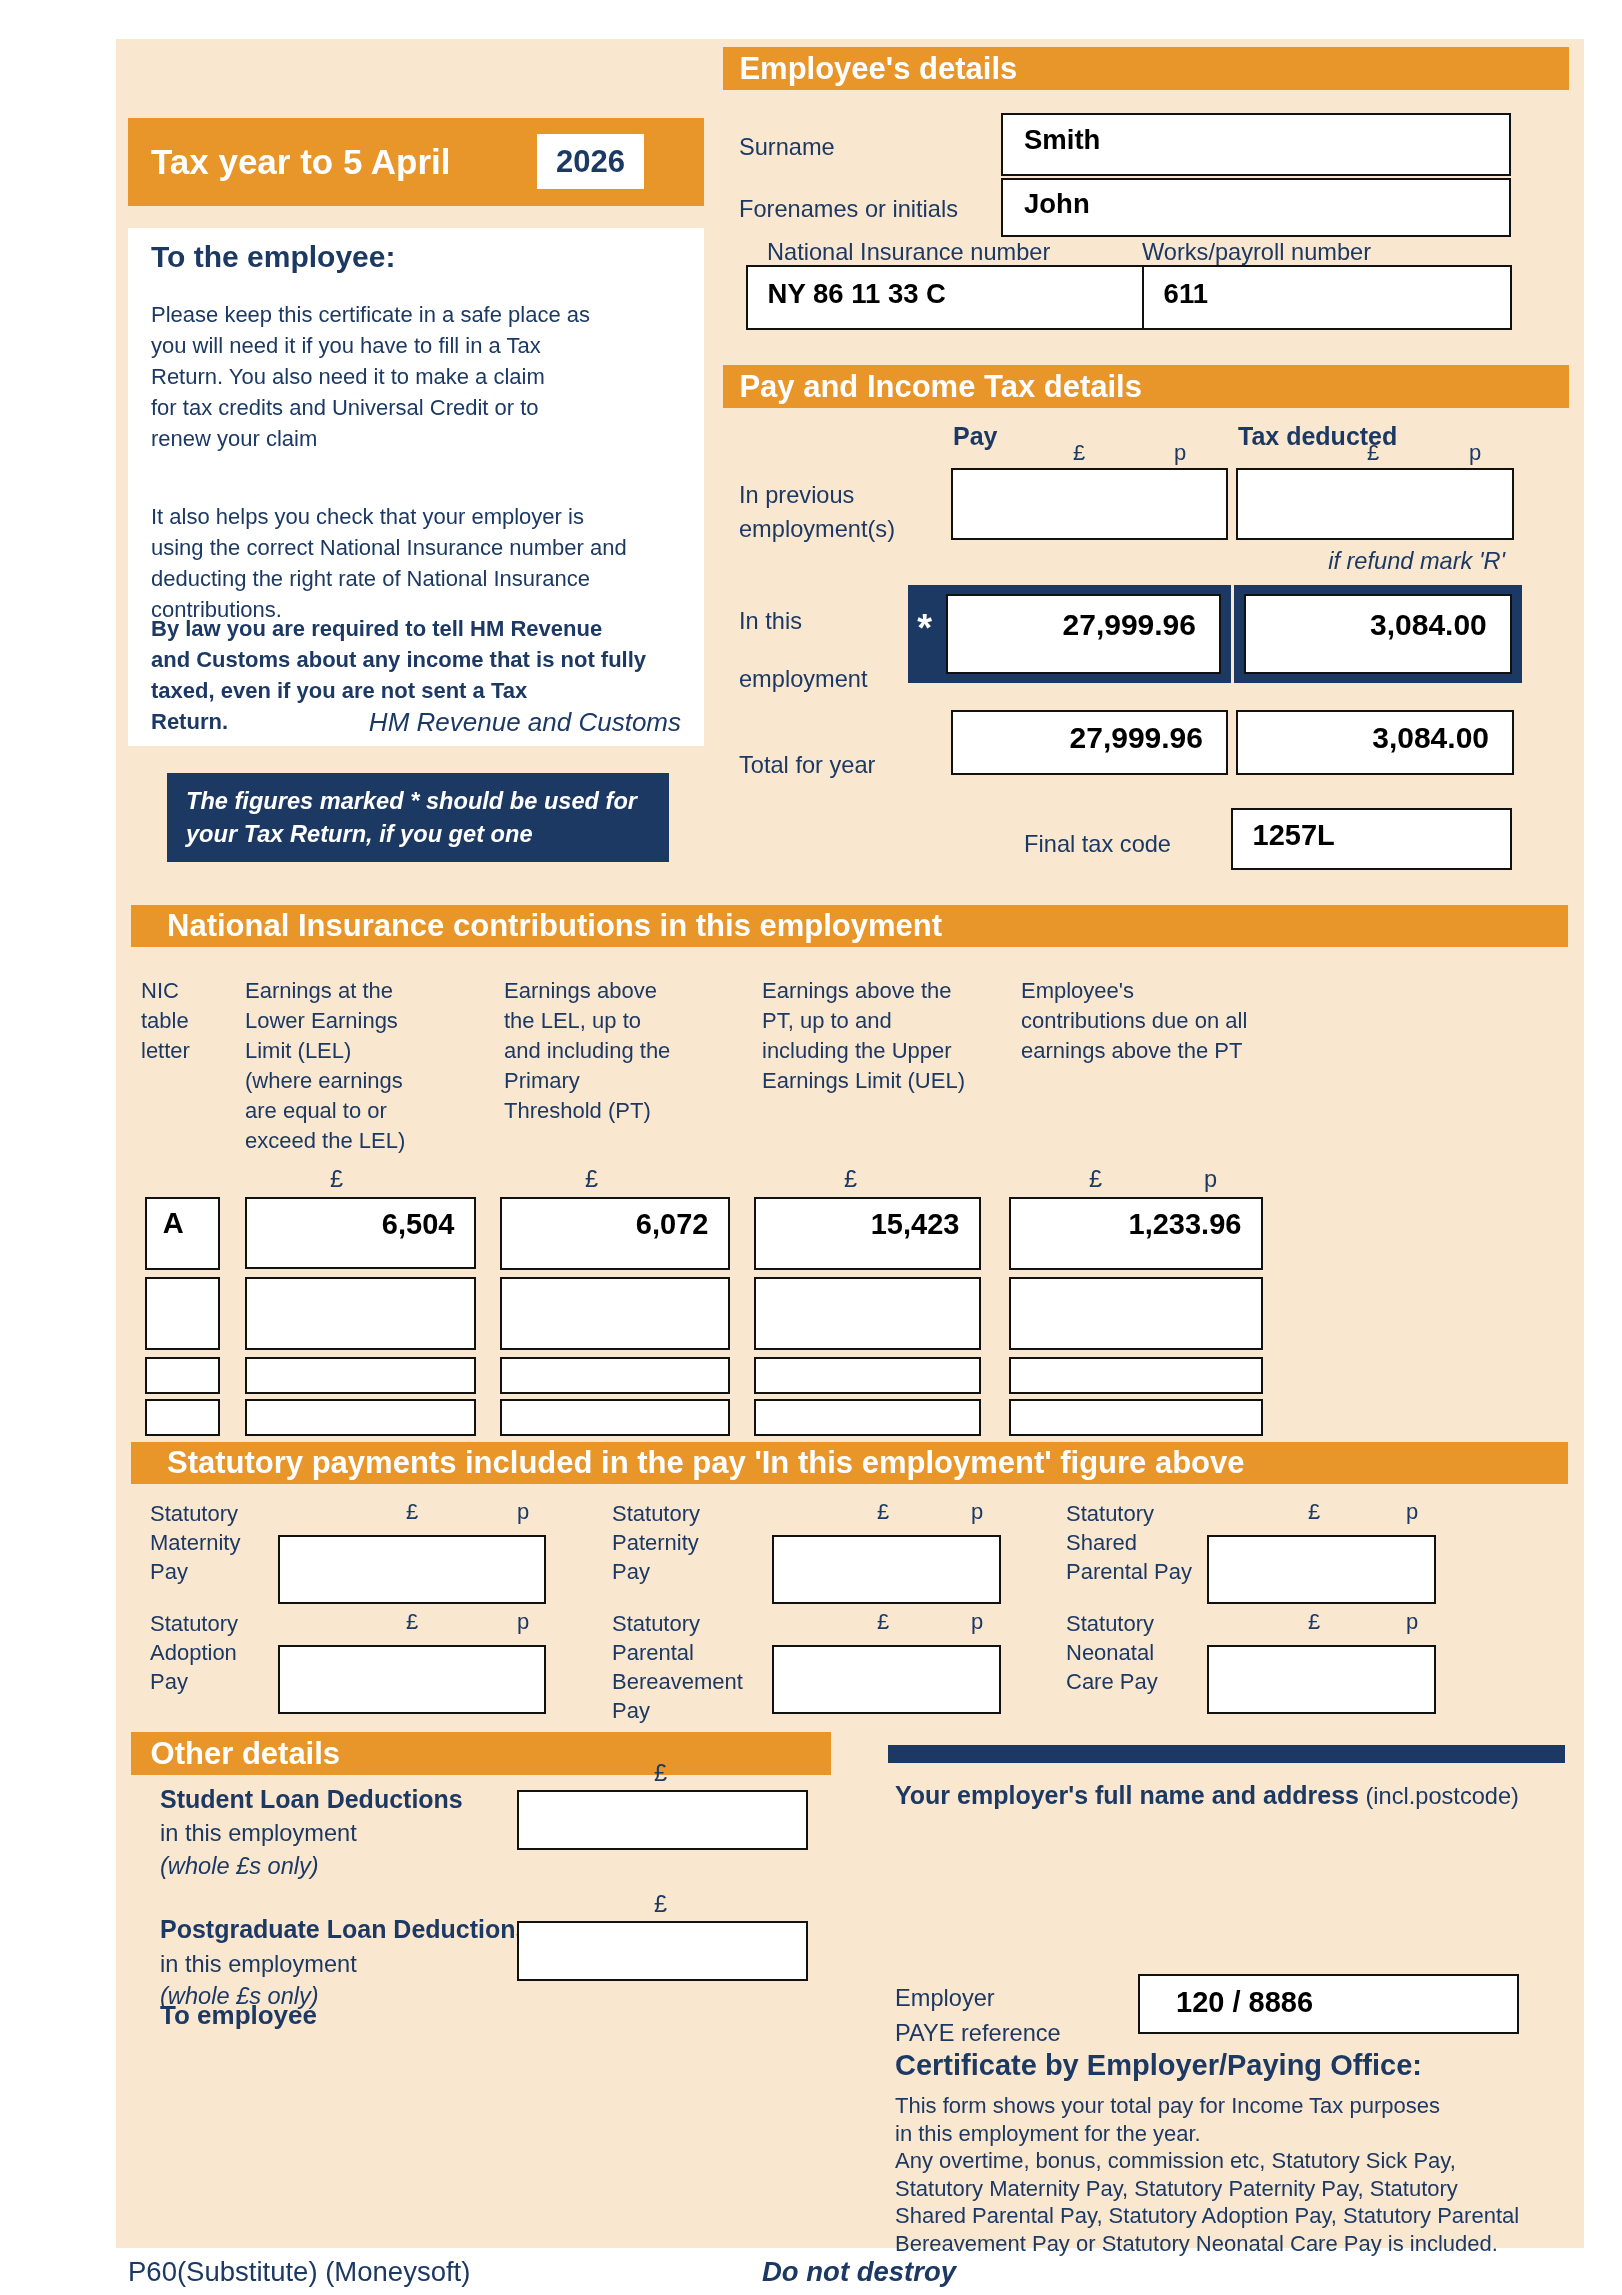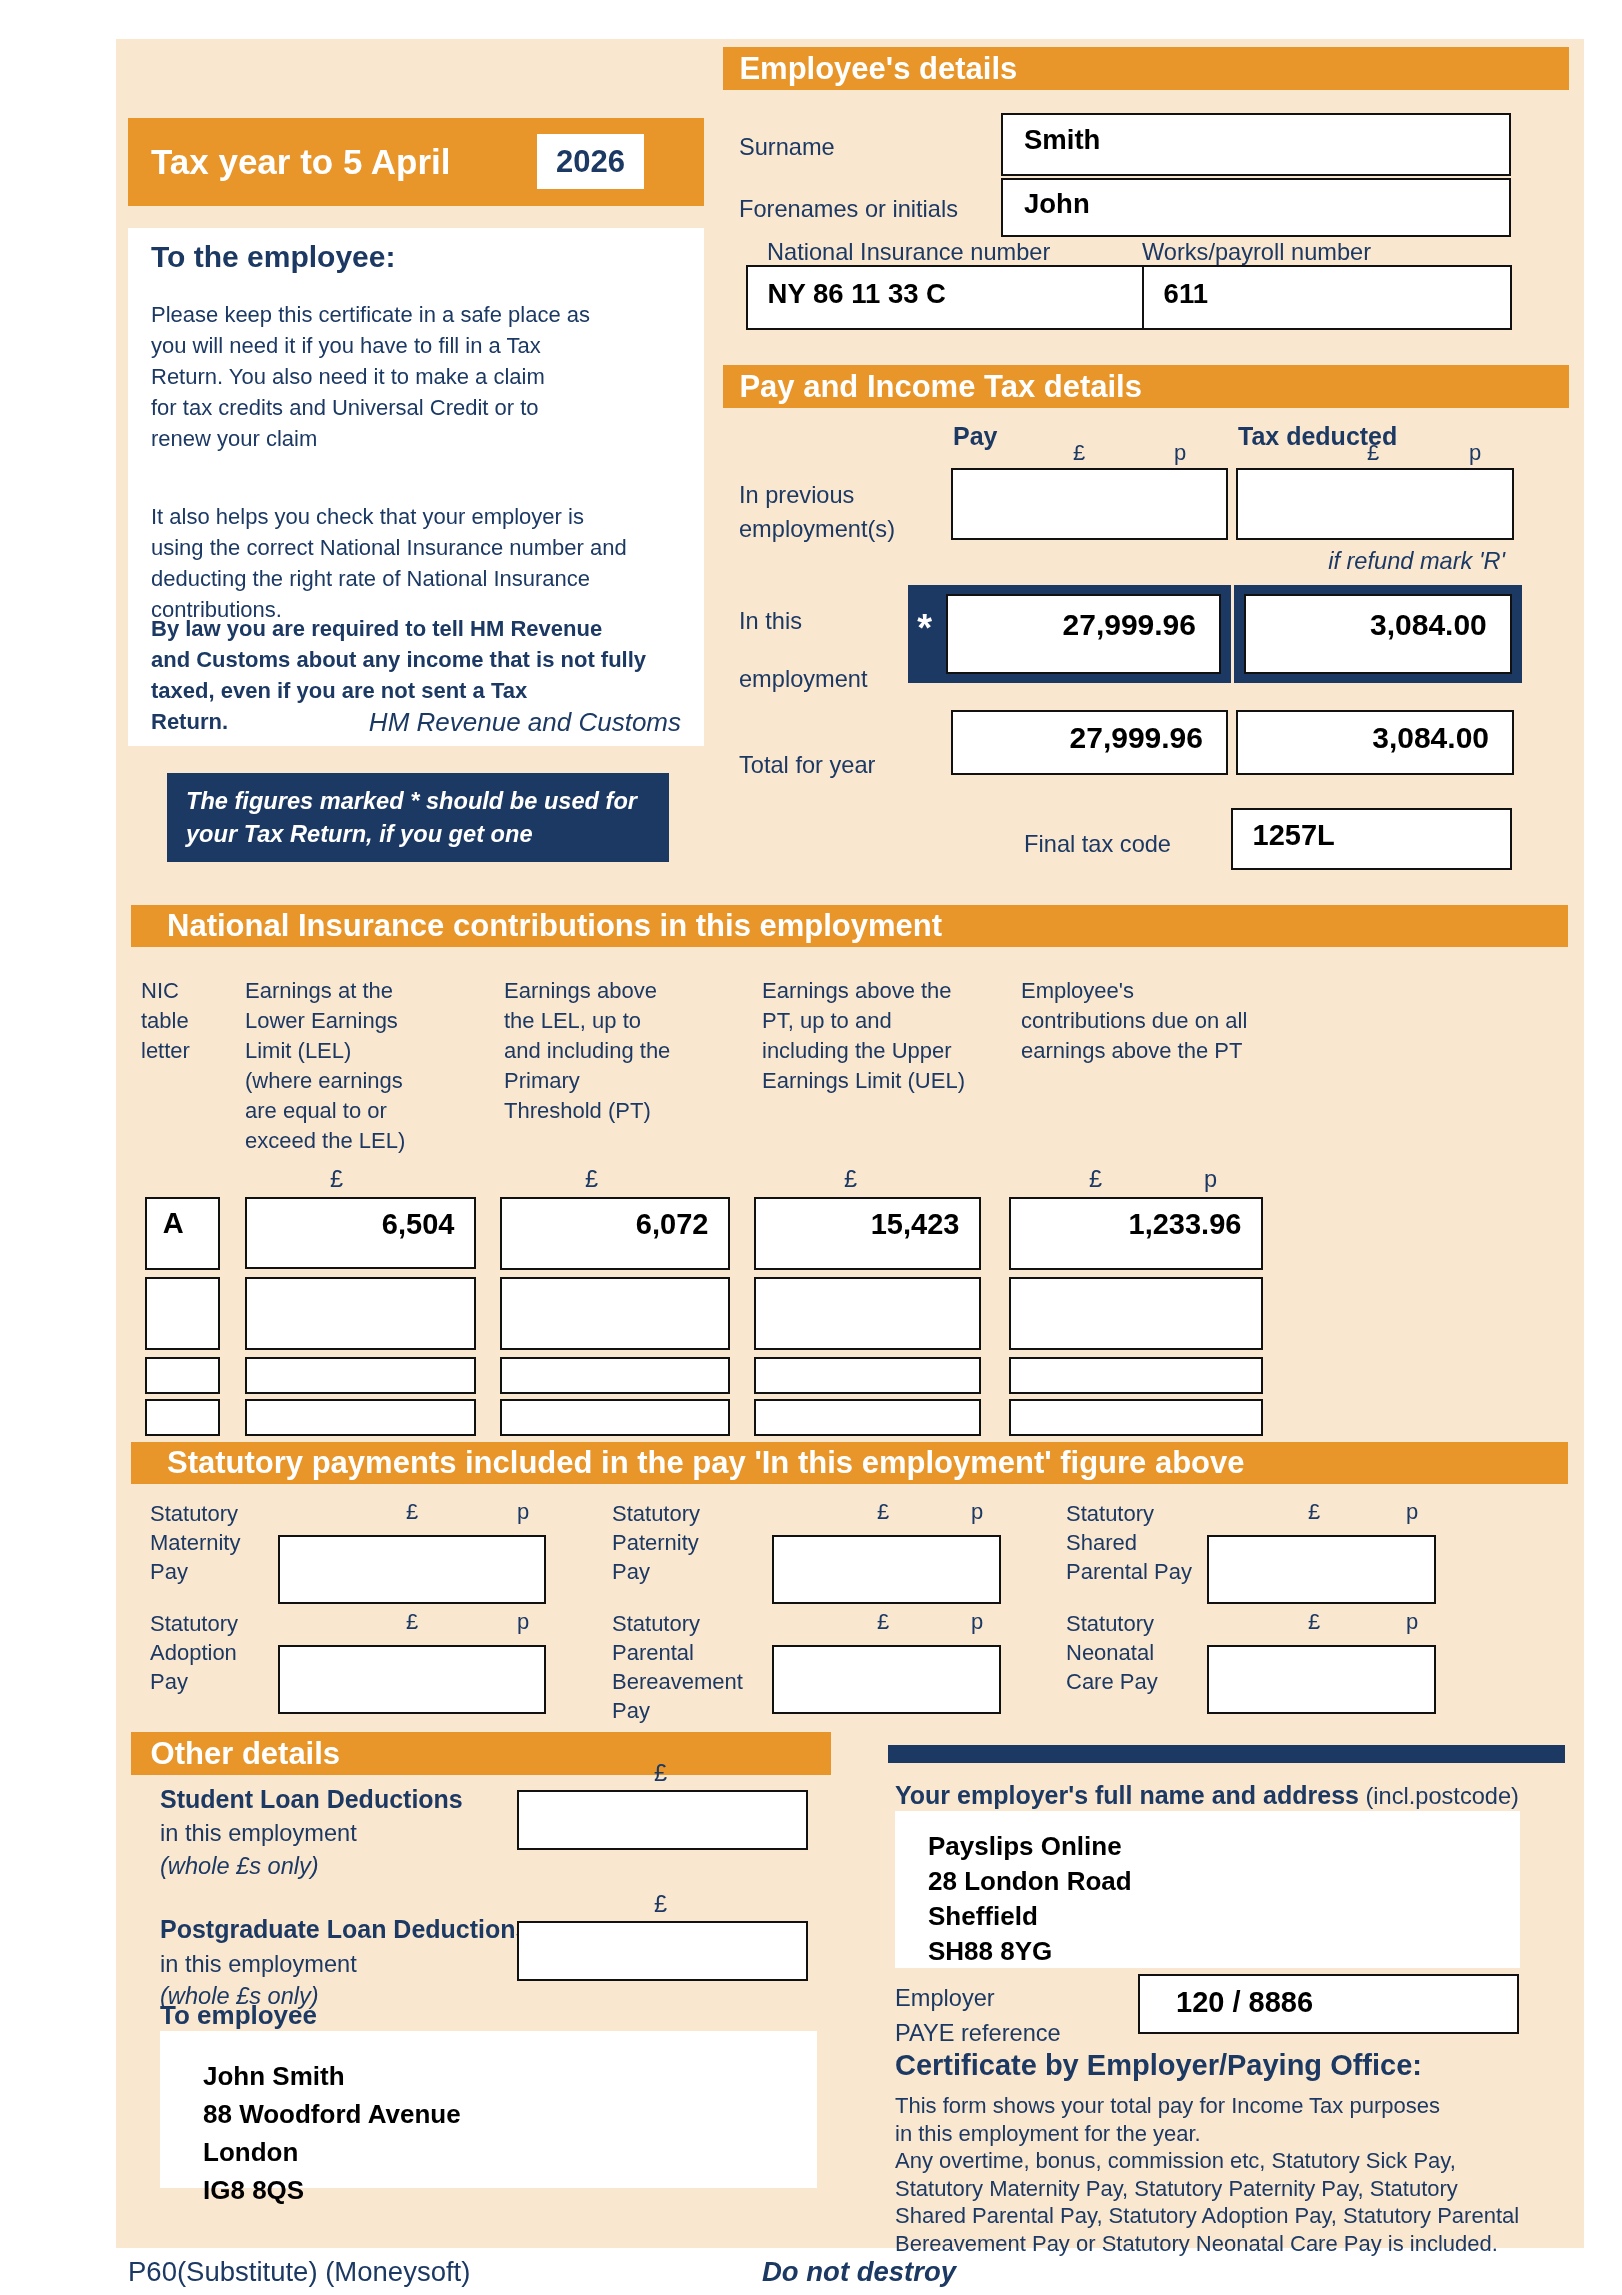--- a/index.html
+++ b/index.html
@@ -248,36 +248,24 @@
   <div class="abs lbl36" style="left:654px;top:1760px;">£</div>
   <div class="abs white-box" style="left:517px;top:1790px;width:291px;height:60px;"></div>
 
   <div class="abs" style="left:160px;top:1915px;font-size:25px;font-weight:bold;">Postgraduate Loan Deductions</div>
   <div class="abs lbl36" style="left:160px;top:1951px;">in this employment</div>
   <div class="abs lbl36 italic" style="left:160px;top:1983px;">(whole £s only)</div>
   <div class="abs lbl36" style="left:654px;top:1891px;">£</div>
   <div class="abs white-box" style="left:517px;top:1921px;width:291px;height:60px;"></div>
 
   <div class="abs" style="left:160px;top:2000px;font-size:26px;font-weight:bold;">To employee</div>
-  <div class="abs" style="left:160px;top:2031px;width:657px;height:157px;background:#ffffff;">
-    <div class="pre" style="margin:26px 0 0 43px;color:#000;font-weight:bold;font-size:26px;line-height:38px;">John  Smith
-88 Woodford Avenue
-London
-IG8 8QS</div>
-  </div>
 
   <div class="abs navy-block" style="left:888px;top:1745px;width:677px;height:17.7px;"></div>
   <div class="abs" style="left:895px;top:1781px;">
     <span style="font-size:25px;font-weight:bold;">Your employer's full name and address</span><span style="font-size:23.6px;"> (incl.postcode)</span>
-  </div>
-  <div class="abs" style="left:895px;top:1811px;width:625px;height:157px;background:#ffffff;">
-    <div class="pre" style="margin:18.3px 0 0 33px;color:#000;font-weight:bold;font-size:26px;line-height:35px;">Payslips Online
-28 London Road
-Sheffield
-SH88 8YG</div>
   </div>
 
   <div class="abs pre lbl36" style="left:895px;top:1981px;line-height:35px;">Employer
 PAYE reference</div>
   <div class="abs white-box" style="left:1138px;top:1974px;width:381px;height:60px;">
     <span class="value abs" style="left:36px;top:9.8px;font-size:29px;">120 / 8886</span>
   </div>
 
   <div class="abs" style="left:895px;top:2049px;font-size:29px;font-weight:bold;">Certificate by Employer/Paying Office:</div>
   <div class="abs pre lbl34" style="left:895px;top:2092px;width:680px;line-height:27.5px;">This form shows your total pay for Income Tax purposes

